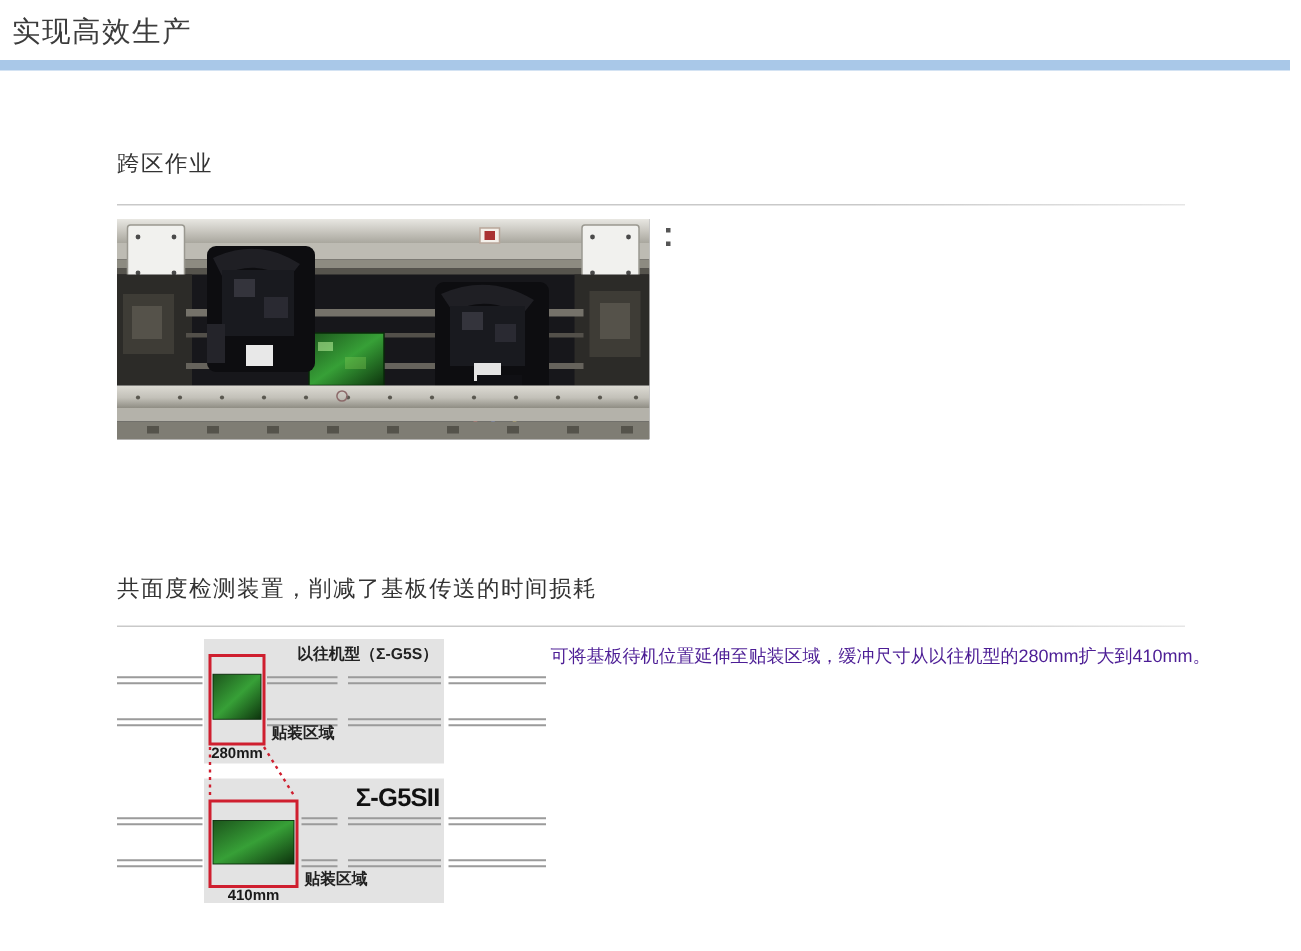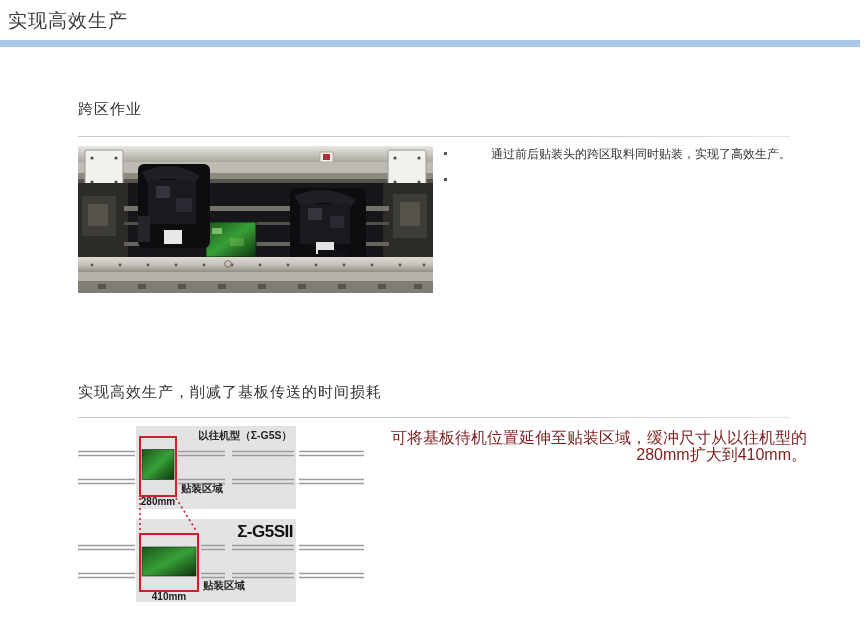--- a/index.html
+++ b/index.html
@@ -47,21 +47,21 @@
     position:absolute; left:1px; top:6px; width:3px; height:3px;
     background:#555;
   }
 
   .buffer-diagram {
     position:absolute; left:78px; top:424px; width:290px; height:186px;
     display:block;
   }
   .buffer-desc {
     position:absolute; left:357px; top:429px; width:450px;
-    font-size:16px; line-height:17px; color:#7f1d1d;
+    font-size:12px; line-height:17px; color:#4c1d95;
   }
 
   svg text { font-family:"Liberation Sans","DejaVu Sans",sans-serif; }
 </style>
 </head>
 <body>
 
 <div class="page">
 
   <div class="page-title">实现高效生产</div>
@@ -183,28 +183,27 @@
       <rect x="260" y="138" width="8" height="5"></rect>
         <rect x="300" y="138" width="8" height="5"></rect>
       <rect x="336" y="138" width="8" height="5"></rect>
     </g>
     <circle cx="150" cy="118" r="3.4" fill="none" stroke="#8c6a6a" stroke-width="1"></circle>
   </svg>
 
   <ul class="bullet-list">
     <li class="bullet-item">
       <span class="bullet-dot"></span>
-      <span>通过前后贴装头的跨区取料同时贴装，实现了高效生产。</span>
     </li>
     <li class="bullet-item">
       <span class="bullet-dot"></span>
     </li>
   </ul>
 
-  <div class="sec-heading heading-2">实现高效生产，削减了基板传送的时间损耗</div>
+  <div class="sec-heading heading-2">共面度检测装置，削减了基板传送的时间损耗</div>
   <div class="sec-rule rule-2"></div>
 
   <svg class="buffer-diagram" viewBox="0 0 290 186" aria-hidden="true">
     <defs>
       <linearGradient id="pcbG2" x1="0" y1="0" x2="1" y2="1">
         <stop offset="0" stop-color="#1c551c"></stop>
           <stop offset="0.5" stop-color="#37a037"></stop>
           <stop offset="1" stop-color="#0d330d"></stop>
       </linearGradient>
     </defs>

